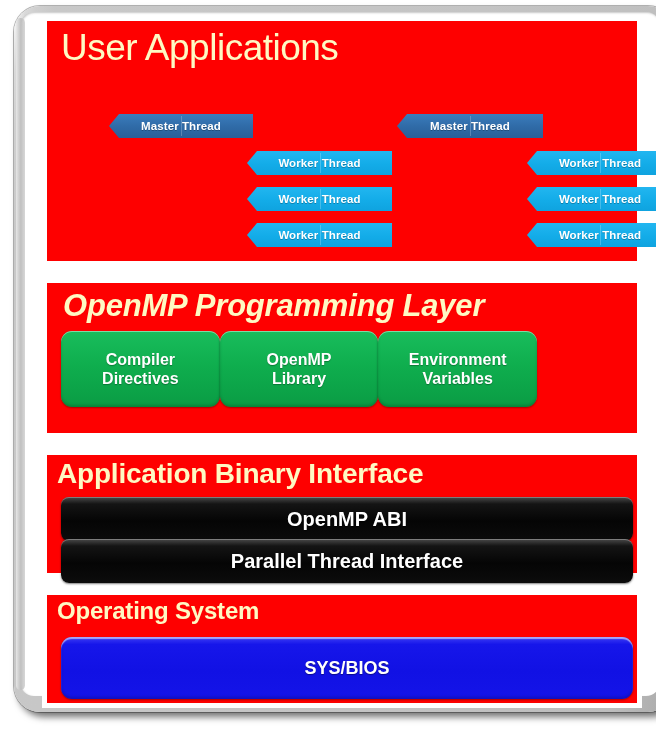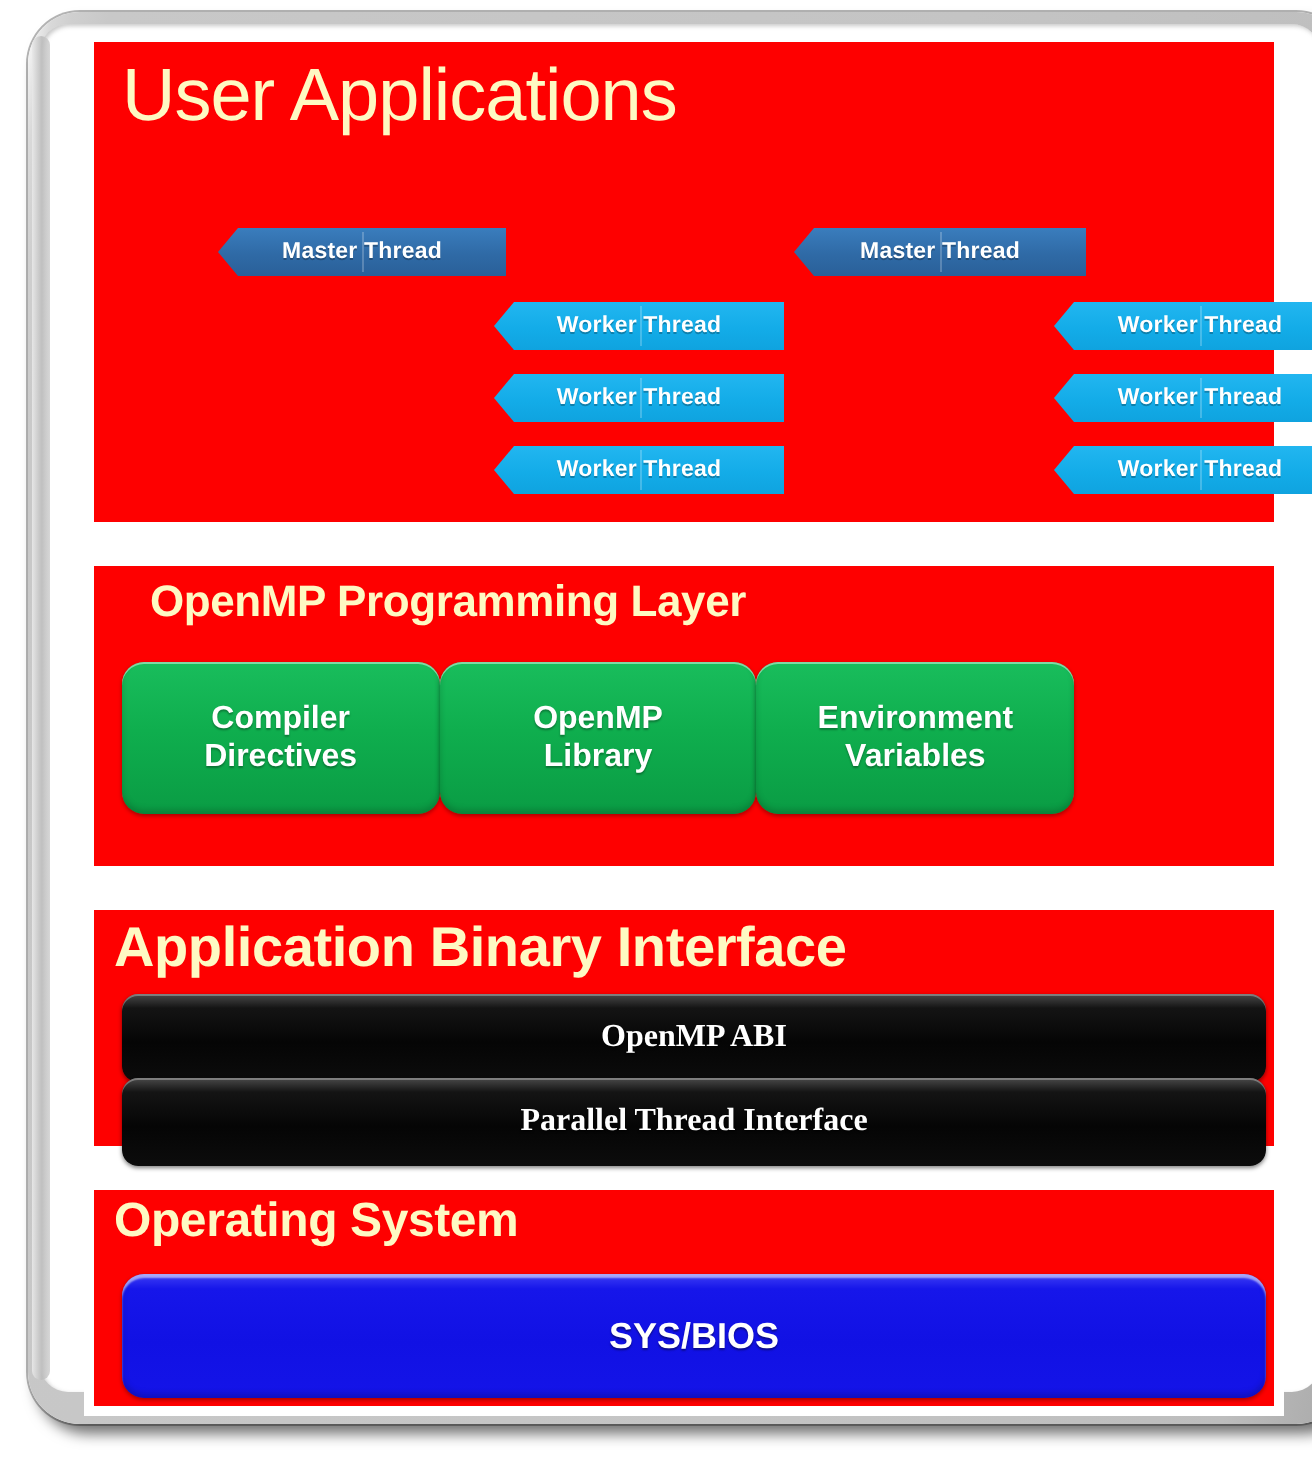--- a/index.html
+++ b/index.html
@@ -135,21 +135,21 @@
     left: 50%;
     top: 2px;
     bottom: 2px;
     width: 1px;
     background: rgba(255,255,255,.22);
   }
   .thread .lbl { position: relative; z-index: 2; }
 
   
   #layer-openmp { top: 262px; width: 600px; height: 160px; }
-  #layer-openmp .layer-title { left: 28px; top: 5px; font-size: 22px; }
+  #layer-openmp .layer-title { left: 16px; top: 5px; font-size: 31px; font-style: italic; }
 
   .green-row {
     position: absolute;
     left: 14px; top: 48px;
     width: 476px; height: 76px;
     display: flex;
   }
   .green-box {
     flex: 1 1 0;
     border-radius: 11px;
@@ -178,27 +178,26 @@
     position: absolute;
     left: 14px;
     width: 572px;
     height: 44px;
     border-radius: 8px;
     background: linear-gradient(180deg, #4a4a4a 0%, #141414 16%, #050505 55%, #0c0c0c 100%);
     box-shadow:
       inset 0 1px 0 rgba(255,255,255,.30),
       0 1px 2px rgba(0,0,0,.5);
     color: #ffffff;
-    font-size: 16px;
+    font-size: 20px;
     font-weight: bold;
     display: flex;
     align-items: center;
     justify-content: center;
     text-shadow: 0 1px 1px rgba(0,0,0,.6);
-    font-family: Liberation Serif, serif;
   }
   #bar-openmp-abi { top: 42px; }
   #bar-parallel-thread-interface { top: 84px; }
 
   
   #layer-os { top: 574px; width: 600px; height: 118px; }
   #layer-os .layer-title { left: 10px; top: 2px; font-size: 24px; }
 
   .blue-box {
     position: absolute;

